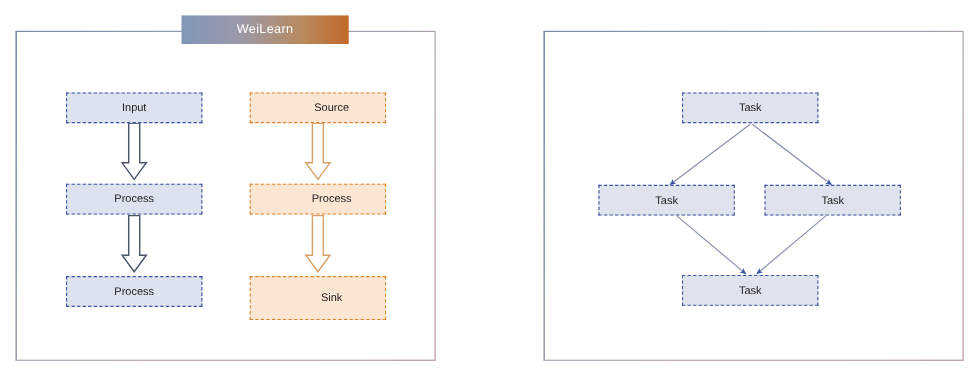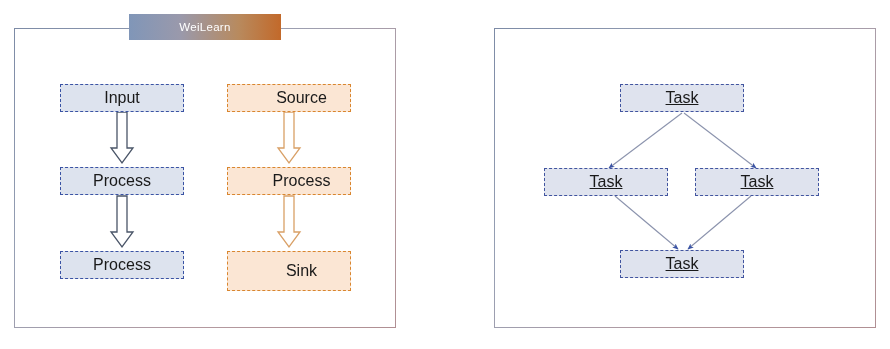--- a/index.html
+++ b/index.html
@@ -41,47 +41,47 @@
     position: absolute;
     height: 26px;
     background: linear-gradient(90deg, #8096b8 0%, #9a99ab 34%, #b88a5e 72%, #c2692a 100%);
     color: #ffffff;
     font-size: 11.5px;
     letter-spacing: 0.3px;
     display: flex;
     align-items: center;
     justify-content: center;
     z-index: 5;
+    margin-left: 36px;
   }
 
   
   .node {
     position: absolute;
     box-sizing: border-box;
     display: flex;
     align-items: center;
     justify-content: center;
-    font-size: 16px;
+    font-size: 10px;
     color: #1a1a1a;
     border-style: dashed;
     border-width: 1.6px;
   }
   .node.blue {
     background: #dde3ee;
     border-color: #3a53a4;
   }
   .node.orange {
     background: #fbe6d4;
     border-color: #d9862f;
     padding-left: 25px;
   }
   .node.task {
     background: #dfe3ee;
     border-color: #41549f;
-    text-decoration: underline;
   }
 
   .svg-layer {
     position: absolute;
     inset: 0;
     width: 100%;
     height: 100%;
     pointer-events: none;
     overflow: visible;
   }

